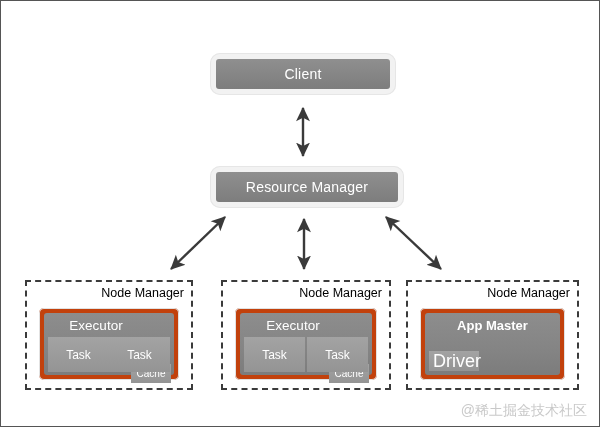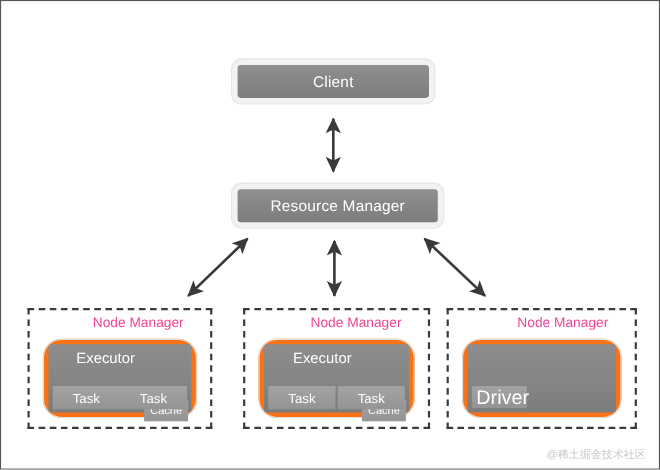--- a/index.html
+++ b/index.html
@@ -53,35 +53,35 @@
     background: #ffffff;
     box-sizing: border-box;
   }
   #nm-1 { left: 24px;  top: 279px; width: 168px; height: 110px; }
   #nm-2 { left: 220px; top: 279px; width: 170px; height: 110px; }
   #nm-3 { left: 405px; top: 279px; width: 173px; height: 110px; }
 
   .nm-label {
     position: absolute;
     top: 4px;
-    right: 24px;
+    right: 7px;
     font-size: 12.5px;
-    color: #ec4899;
+    color: #000000;
     white-space: nowrap;
   }
 
   
   .exec-frame {
     position: absolute;
     left: 12px;
     top: 26px;
     right: 12px;
     bottom: 8px;
-    background: #f97316;
-    border-radius: 17px;
+    background: #c2410c;
+    border-radius: 5px;
     box-shadow: 0 0 0 1px #e2e2e2 inset;
     padding: 5px;
     box-sizing: border-box;
   }
   .exec-inner {
     position: relative;
     width: 100%;
     height: 100%;
     background: linear-gradient(to bottom, #8d8d8d 0%, #848484 60%, #7c7c7c 100%);
     border-radius: 3px;
@@ -111,21 +111,21 @@
   .cache-box {
     right: 3px;
     top: 3px;
     width: 40px;
     height: 19px;
     font-size: 10px;
     margin-top: 48px;
   }
   .task-box {
     bottom: 3px;
-    height: 21px;
+    height: 35px;
     width: 61px;
     font-size: 12px;
   }
   .task-left  { left: 4px; }
   .task-right { right: 4px; }
   .driver-box {
     left: 4px;
     bottom: 4px;
     width: 50px;
     height: 20px;
@@ -142,21 +142,21 @@
     width: 600px;
     height: 427px;
     pointer-events: none;
   }
 
   
   #watermark {
     position: absolute;
     right: 12px;
     bottom: 6px;
-    font-size: 10px;
+    font-size: 14px;
     color: #c9c9c9;
     white-space: nowrap;
   }
 </style>
 </head>
 <body>
 
 <div id="canvas">
 
   <svg class="arrow-svg" viewBox="0 0 600 427">
@@ -215,20 +215,21 @@
         <div class="sub-box task-box task-left">Task</div>
         <div class="sub-box task-box task-right">Task</div>
       </div>
     </div>
   </div>
 
   <div id="nm-3" class="nm-box">
     <div class="nm-label">Node Manager</div>
     <div class="exec-frame">
       <div class="exec-inner">
+        <div class="exec-title bold">App Master</div>
         <div class="sub-box driver-box">Driver</div>
       </div>
     </div>
   </div>
 
   <div id="watermark">@稀土掘金技术社区</div>
 
 </div>
 
 </body></html>

